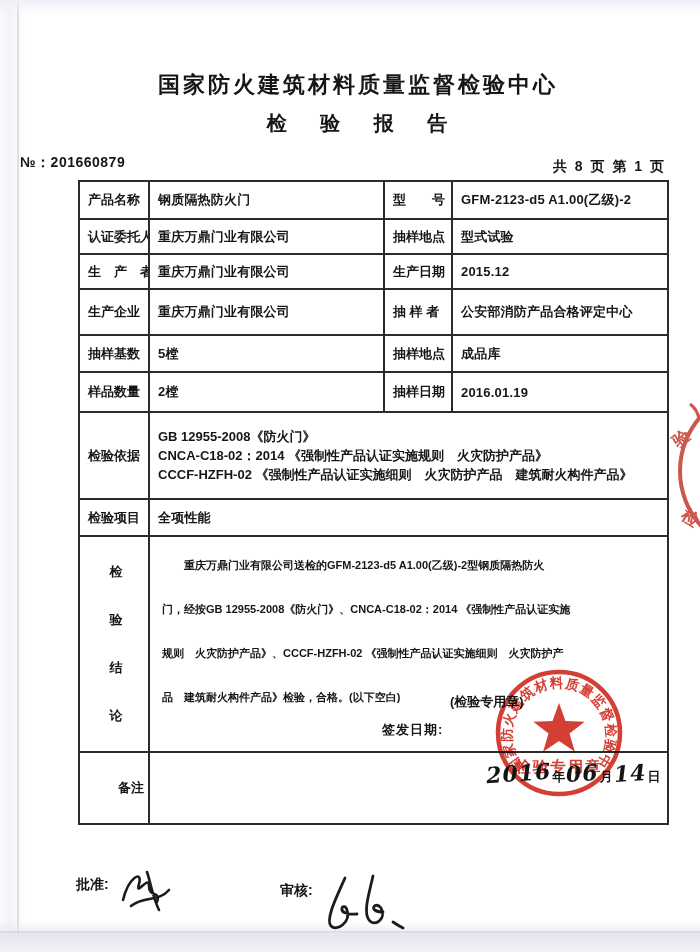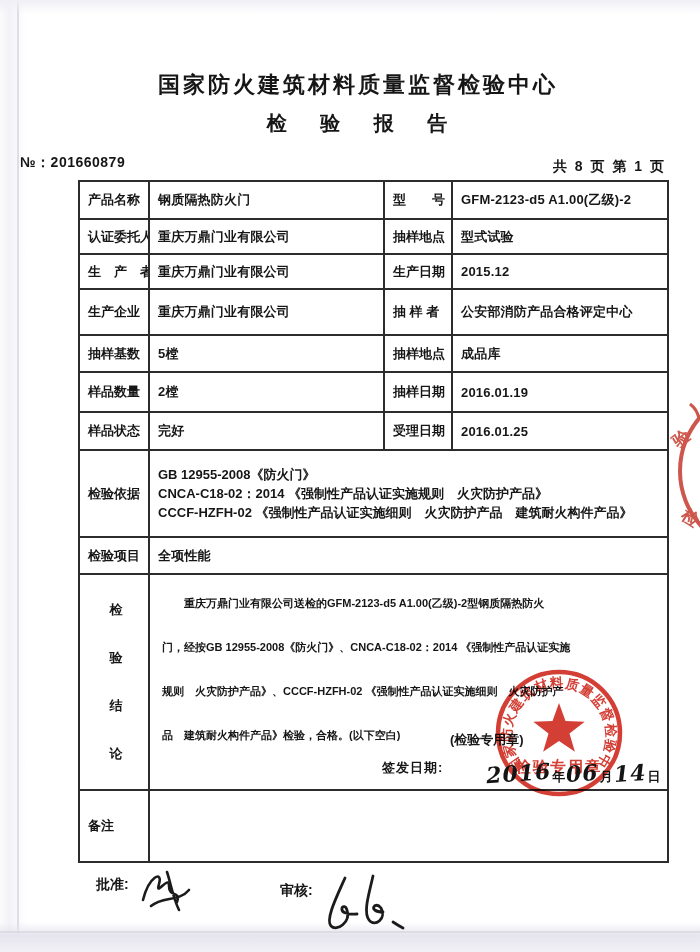--- a/index.html
+++ b/index.html
@@ -44,21 +44,21 @@
   td.val{letter-spacing:.2px;}
   td.multi{white-space:normal;}
   .basis-line{line-height:19px;}
   .concl-cell{position:relative;padding:0 !important;}
   .vlabel{display:flex;flex-direction:column;align-items:center;justify-content:center;gap:30px;}
   .concl-lines{position:absolute;left:12px;top:6px;width:495px;font-size:11px;font-weight:600;}
   .concl-line{line-height:44px;white-space:nowrap;}
   .concl-line.first{text-indent:2em;}
   .stamp-note{position:absolute;left:300px;top:156px;font-size:13px;font-weight:600;}
   .issue-line{position:absolute;left:232px;top:184px;font-size:13px;font-weight:700;letter-spacing:1px;}
-  .remark-cell{height:66px;}
+  .remark-cell{height:66px;text-align:right;}
 
   
   .hand-date{position:absolute;left:486px;top:760px;z-index:7;white-space:nowrap;}
   .hand-num{font-family:"DejaVu Serif", serif;font-style:italic;font-weight:700;
     font-size:22px;color:#141414;display:inline-block;transform:rotate(-4deg);letter-spacing:1px;}
   .date-unit{font-size:13px;font-weight:700;color:#141414;display:inline-block;margin:0 1px;}
 
   
   .stamp{position:absolute;left:488px;top:662px;width:142px;height:142px;z-index:5;
     opacity:.9;mix-blend-mode:multiply;}
@@ -120,26 +120,20 @@
       <td class="lab">抽样基数</td>
       <td class="val">5樘</td>
       <td class="lab">抽样地点</td>
       <td class="val">成品库</td>
     </tr>
     <tr style="height:40px">
       <td class="lab">样品数量</td>
       <td class="val">2樘</td>
       <td class="lab">抽样日期</td>
       <td class="val">2016.01.19</td>
-    </tr>
-    <tr style="height:38px">
-      <td class="lab">样品状态</td>
-      <td class="val">完好</td>
-      <td class="lab">受理日期</td>
-      <td class="val">2016.01.25</td>
     </tr>
     <tr style="height:87px">
       <td class="lab">检验依据</td>
       <td class="multi" colspan="3">
         <div class="basis-line">GB 12955-2008《防火门》</div>
         <div class="basis-line">CNCA-C18-02：2014 《强制性产品认证实施规则　火灾防护产品》</div>
         <div class="basis-line">CCCF-HZFH-02 《强制性产品认证实施细则　火灾防护产品　建筑耐火构件产品》</div>
       </td>
     </tr>
     <tr style="height:37px">
@@ -189,21 +183,21 @@
     <text x="71" y="110" text-anchor="middle" fill="#cf2a1f" font-size="15.5" font-weight="700" letter-spacing="2">检验专用章</text>
   </svg>
 
   <svg class="edge-stamp" viewBox="0 0 50 150">
     <circle cx="112" cy="75" r="82" fill="none" stroke="#c63a2e" stroke-width="4"></circle>
     <text x="28" y="52" fill="#c63a2e" font-size="17" font-weight="700" transform="rotate(-38 28 52)">验</text>
     <text x="30" y="122" fill="#c63a2e" font-size="17" font-weight="700" transform="rotate(32 30 122)">检</text>
     <path d="M40,8 q8,6 9,16" fill="none" stroke="#c63a2e" stroke-width="3"></path>
   </svg>
 
-  <div class="sig-group" style="left:96px;top:866px;">
+  <div class="sig-group" style="left:76px;top:866px;">
     <span class="sig-label">批准:</span>
     <svg class="sig-svg" width="66" height="48" viewBox="0 0 66 48">
       <path d="M10,34 C16,10 30,4 26,18 C22,32 36,8 36,20 C36,32 48,24 44,36 M18,40 C30,30 46,36 56,24 M34,6 C38,18 40,32 46,44" fill="none" stroke="#1b1b1b" stroke-width="2.6" stroke-linecap="round"></path>
     </svg>
   </div>
   <div class="sig-group" style="left:280px;top:872px;">
     <span class="sig-label">审核:</span>
     <svg class="sig-svg" width="100" height="62" viewBox="0 0 100 62">
       <path d="M28,6 C20,24 8,48 14,54 C20,60 34,50 30,38 C27,28 16,44 40,42 M56,4 C52,22 46,40 52,48 C58,56 70,46 64,36 C58,28 50,40 66,40 M76,50 q6,4 10,6" fill="none" stroke="#1b1b1b" stroke-width="2.8" stroke-linecap="round"></path>
     </svg>

